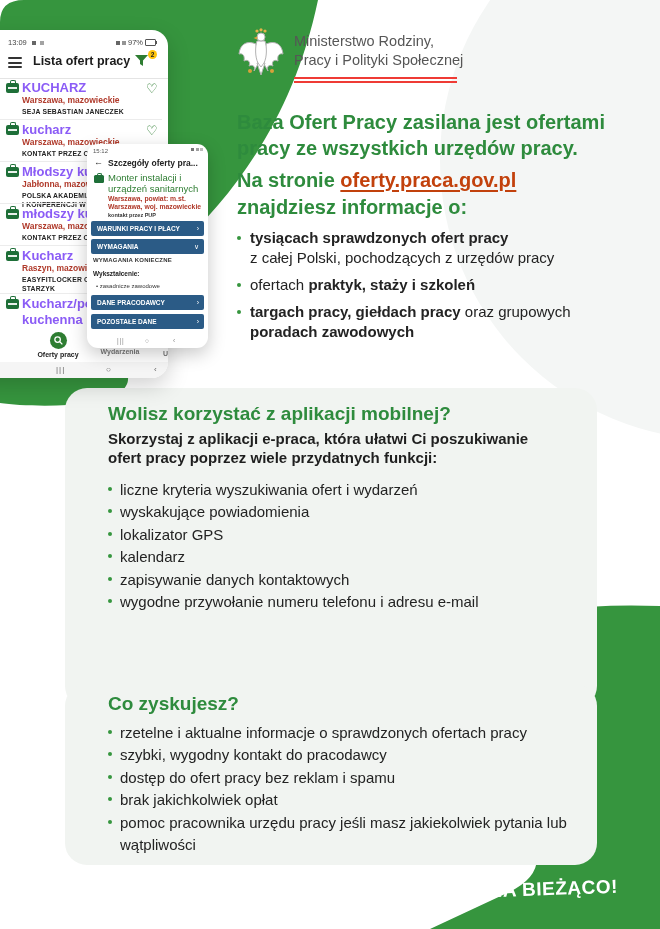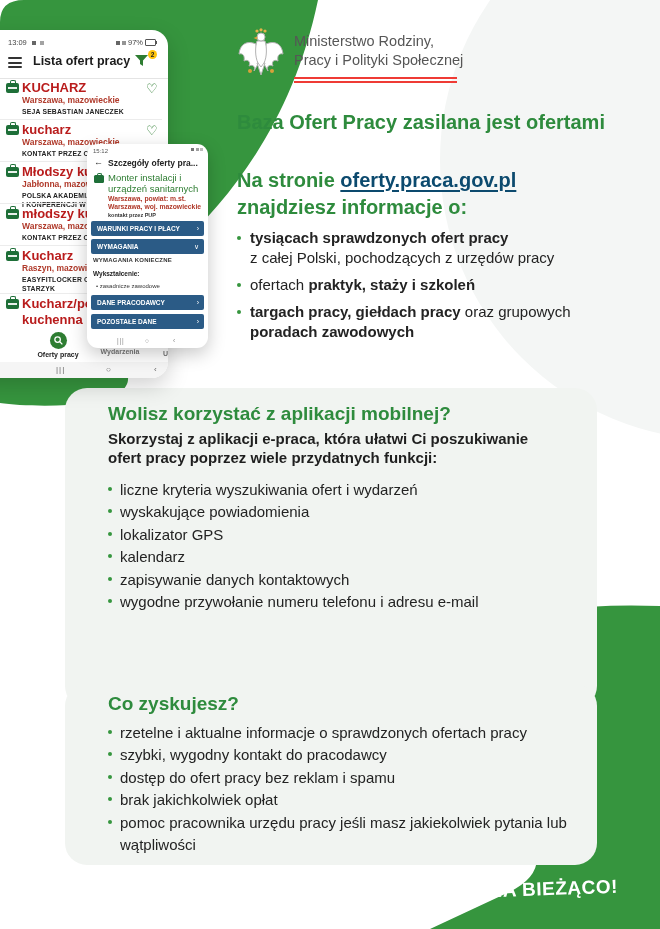--- a/index.html
+++ b/index.html
@@ -14,21 +14,21 @@
   .ministry{position:absolute;left:236px;top:27px;z-index:1;}
   .eagle{position:absolute;left:0;top:0;}
   .ministry-name{position:absolute;left:58px;top:5px;color:#565656;font-size:14.5px;line-height:19px;white-space:nowrap;}
   .red-line{position:absolute;left:58px;width:163px;height:0;border-top:2px solid #ef3b35;}
   .red-line.l1{top:50px;}
   .red-line.l2{top:54px;}
 
   
   .intro-h1{position:absolute;left:237px;top:109px;z-index:1;color:#2e8b3d;font-size:20px;font-weight:700;line-height:26px;white-space:nowrap;}
   .intro-h2{position:absolute;left:237px;top:167px;z-index:1;color:#2e8b3d;font-size:20px;font-weight:600;line-height:27px;white-space:nowrap;}
-  .intro-h2 a{color:#0c4a6e;text-decoration:underline;text-underline-offset:3px;}
+  .intro-h2 a{color:#c2410c;text-decoration:underline;text-underline-offset:3px;}
   .intro-bullets{position:absolute;left:237px;top:228px;width:410px;z-index:1;}
   .i-bullet{position:relative;padding-left:13px;margin-bottom:7px;font-size:15px;line-height:20px;color:#232323;}
   .i-bullet .dot,.g-li::before{position:absolute;left:0;top:8px;width:4px;height:4px;border-radius:50%;background:#36953e;content:"";}
   .i-bullet .dot{content:none;}
   .i-bullet b{font-weight:700;}
 
   
   .gbox{position:absolute;left:65px;width:532px;background:#f1f4f1;border-radius:22px;z-index:1;box-sizing:border-box;padding:14px 30px 0 43px;}
   .box1{top:388px;height:320px;}
   .box2{top:684px;height:181px;padding-top:8px;}
@@ -58,21 +58,21 @@
   .ham{position:absolute;left:0;top:5px;width:14px;}
   .ham i{display:block;height:2px;background:#333;margin-bottom:2.5px;border-radius:1px;}
   .c1-title{position:absolute;left:25px;top:2px;font-size:12.5px;font-weight:600;color:#1c1c1c;white-space:nowrap;}
   .filter{position:absolute;right:6px;top:1px;width:20px;height:18px;}
   .filter-badge{position:absolute;right:-3px;top:-3px;width:9px;height:9px;border-radius:50%;background:#ffc40c;color:#222;font-size:6.5px;font-weight:700;text-align:center;line-height:9px;}
   .c1-div{position:absolute;left:28px;top:48px;right:0;border-top:1px solid #e4e4e4;}
   .job-row{position:absolute;left:28px;right:0;}
   .brief{position:absolute;left:6px;top:3px;width:13px;height:10px;background:#1e6f38;border-radius:2px;}
   .brief::before{content:"";position:absolute;left:3.5px;top:-3px;width:6px;height:3px;border:1.5px solid #1e6f38;border-bottom:none;border-radius:2px 2px 0 0;box-sizing:border-box;}
   .brief::after{content:"";position:absolute;left:2px;top:4px;right:2px;height:1.5px;background:#fff;opacity:.9;}
-  .jr-title{position:absolute;left:22px;top:0;font-size:13px;font-weight:700;color:#b91c1c;line-height:16px;white-space:nowrap;}
+  .jr-title{position:absolute;left:22px;top:0;font-size:13px;font-weight:700;color:#8b5cf6;line-height:16px;white-space:nowrap;}
   .jr-loc{position:absolute;left:22px;font-size:8.5px;font-weight:700;color:#b03a2b;white-space:nowrap;}
   .jr-emp{position:absolute;left:22px;font-size:6.8px;font-weight:700;color:#222;line-height:8.5px;letter-spacing:.2px;white-space:nowrap;}
   .jr-heart{position:absolute;left:146px;top:1px;font-size:13px;color:#2e7d32;}
   .row-sep{position:absolute;left:28px;right:6px;border-top:1px solid #ececec;}
   .c1-nav{position:absolute;left:28px;right:0;top:302px;height:30px;}
   .nav-item{position:absolute;width:60px;text-align:center;}
   .nav-label{margin-top:2px;font-size:7px;font-weight:600;color:#777;white-space:nowrap;}
   .nav-item.active .nav-label{color:#222;font-weight:700;}
   .nav-circle{width:17px;height:17px;border-radius:50%;background:#2e7d32;margin:0 auto;display:flex;align-items:center;justify-content:center;}
   .cal{width:14px;height:12px;border:1.5px solid #8a8a8a;border-radius:2px;margin:2px auto 0;box-sizing:border-box;position:relative;font-size:5.5px;color:#8a8a8a;font-weight:700;text-align:center;line-height:11px;}
@@ -140,20 +140,21 @@
     <div class="ministry-name">
       <div>Ministerstwo Rodziny,</div>
       <div>Pracy i Polityki Społecznej</div>
     </div>
     <div class="red-line l1"></div>
     <div class="red-line l2"></div>
   </div>
 
   <div class="intro-h1">
     <div>Baza Ofert Pracy zasilana jest ofertami</div>
+    <div>pracy ze wszystkich urzędów pracy.</div>
   </div>
   <div class="intro-h2">
     <div>
       <span>Na stronie </span><a href="#">oferty.praca.gov.pl</a>
     </div>
     <div>znajdziesz informacje o:</div>
   </div>
   <div class="intro-bullets" id="intro-bullets">
       <div class="i-bullet"><span class="dot" style="position: absolute; left: 0px; top: 8px; width: 4px; height: 4px; border-radius: 50%; background: rgb(54, 149, 62);"></span><b>tysiącach sprawdzonych ofert pracy</b><br><span>z całej Polski, pochodzących z urzędów pracy</span></div>
       <div class="i-bullet"><span class="dot" style="position: absolute; left: 0px; top: 8px; width: 4px; height: 4px; border-radius: 50%; background: rgb(54, 149, 62);"></span><span>ofertach </span><b>praktyk, staży i szkoleń</b></div>

